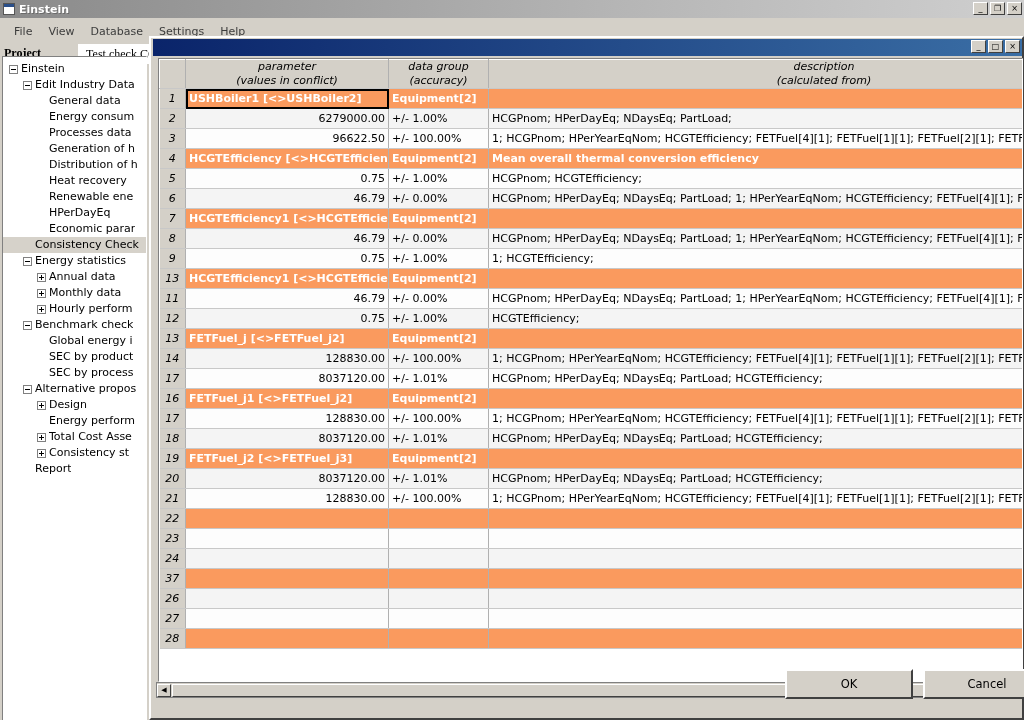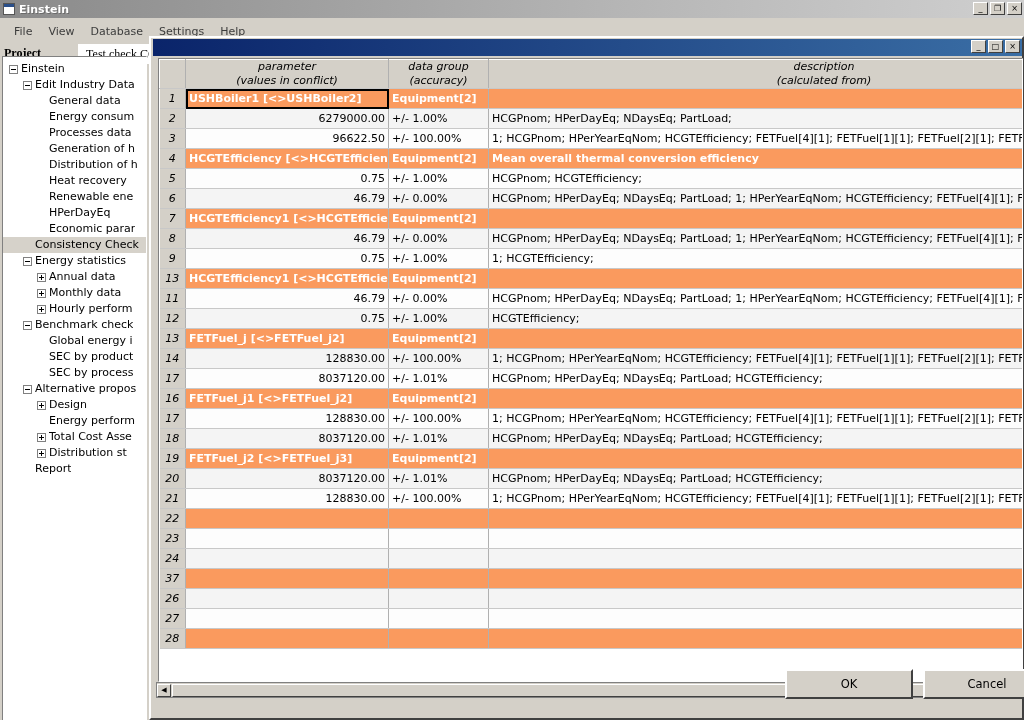--- a/index.html
+++ b/index.html
@@ -326,21 +326,21 @@
             <div class="tlabel">Energy perform</div>
           </div>
           <div class="trow">
             <div class="tspacer" style="width: 34px;"></div>
             <div class="tbox plus"></div>
             <div class="tlabel">Total Cost Asse</div>
           </div>
           <div class="trow">
             <div class="tspacer" style="width: 34px;"></div>
             <div class="tbox plus"></div>
-            <div class="tlabel">Distribution st</div>
+            <div class="tlabel">Consistency st</div>
           </div>
           <div class="trow">
             <div class="tspacer" style="width: 20px;"></div>
             <div class="tspacer" style="width: 12px;"></div>
             <div class="tlabel">Report</div>
           </div>
         </div>
     </div>
 
   </div>

